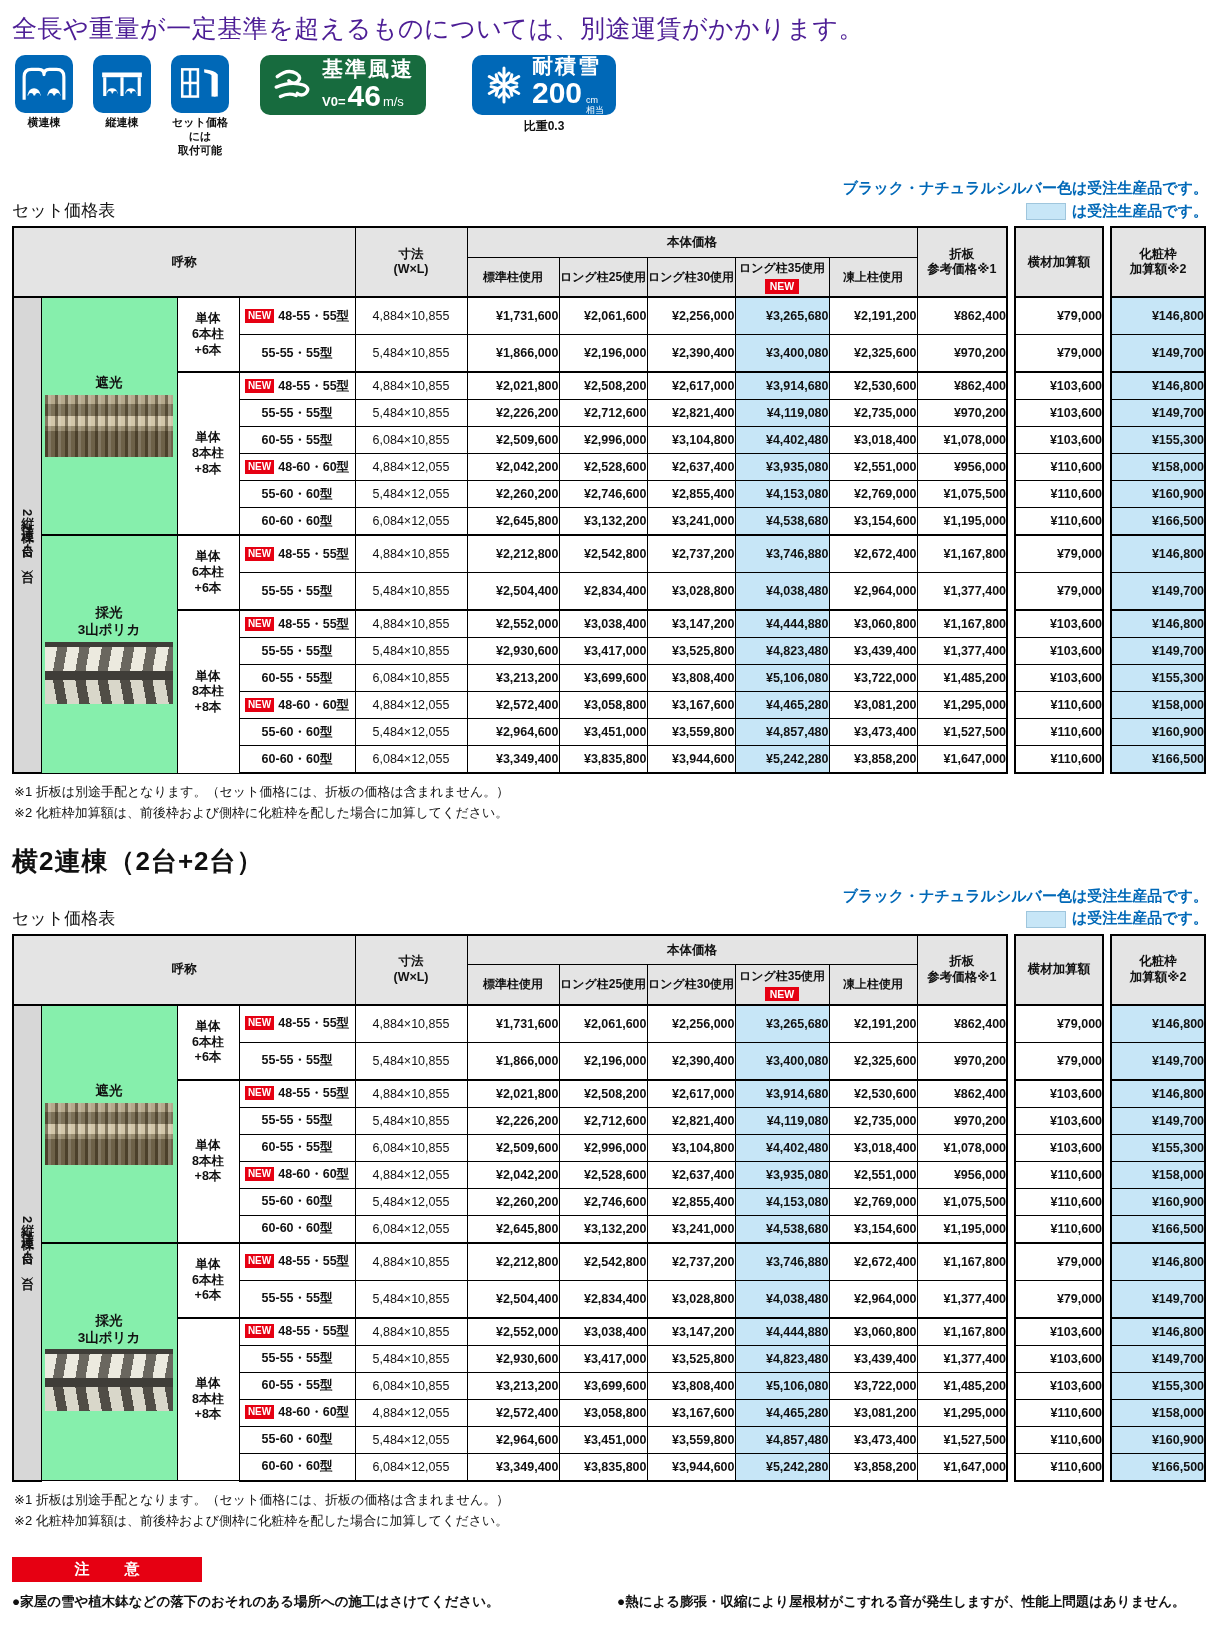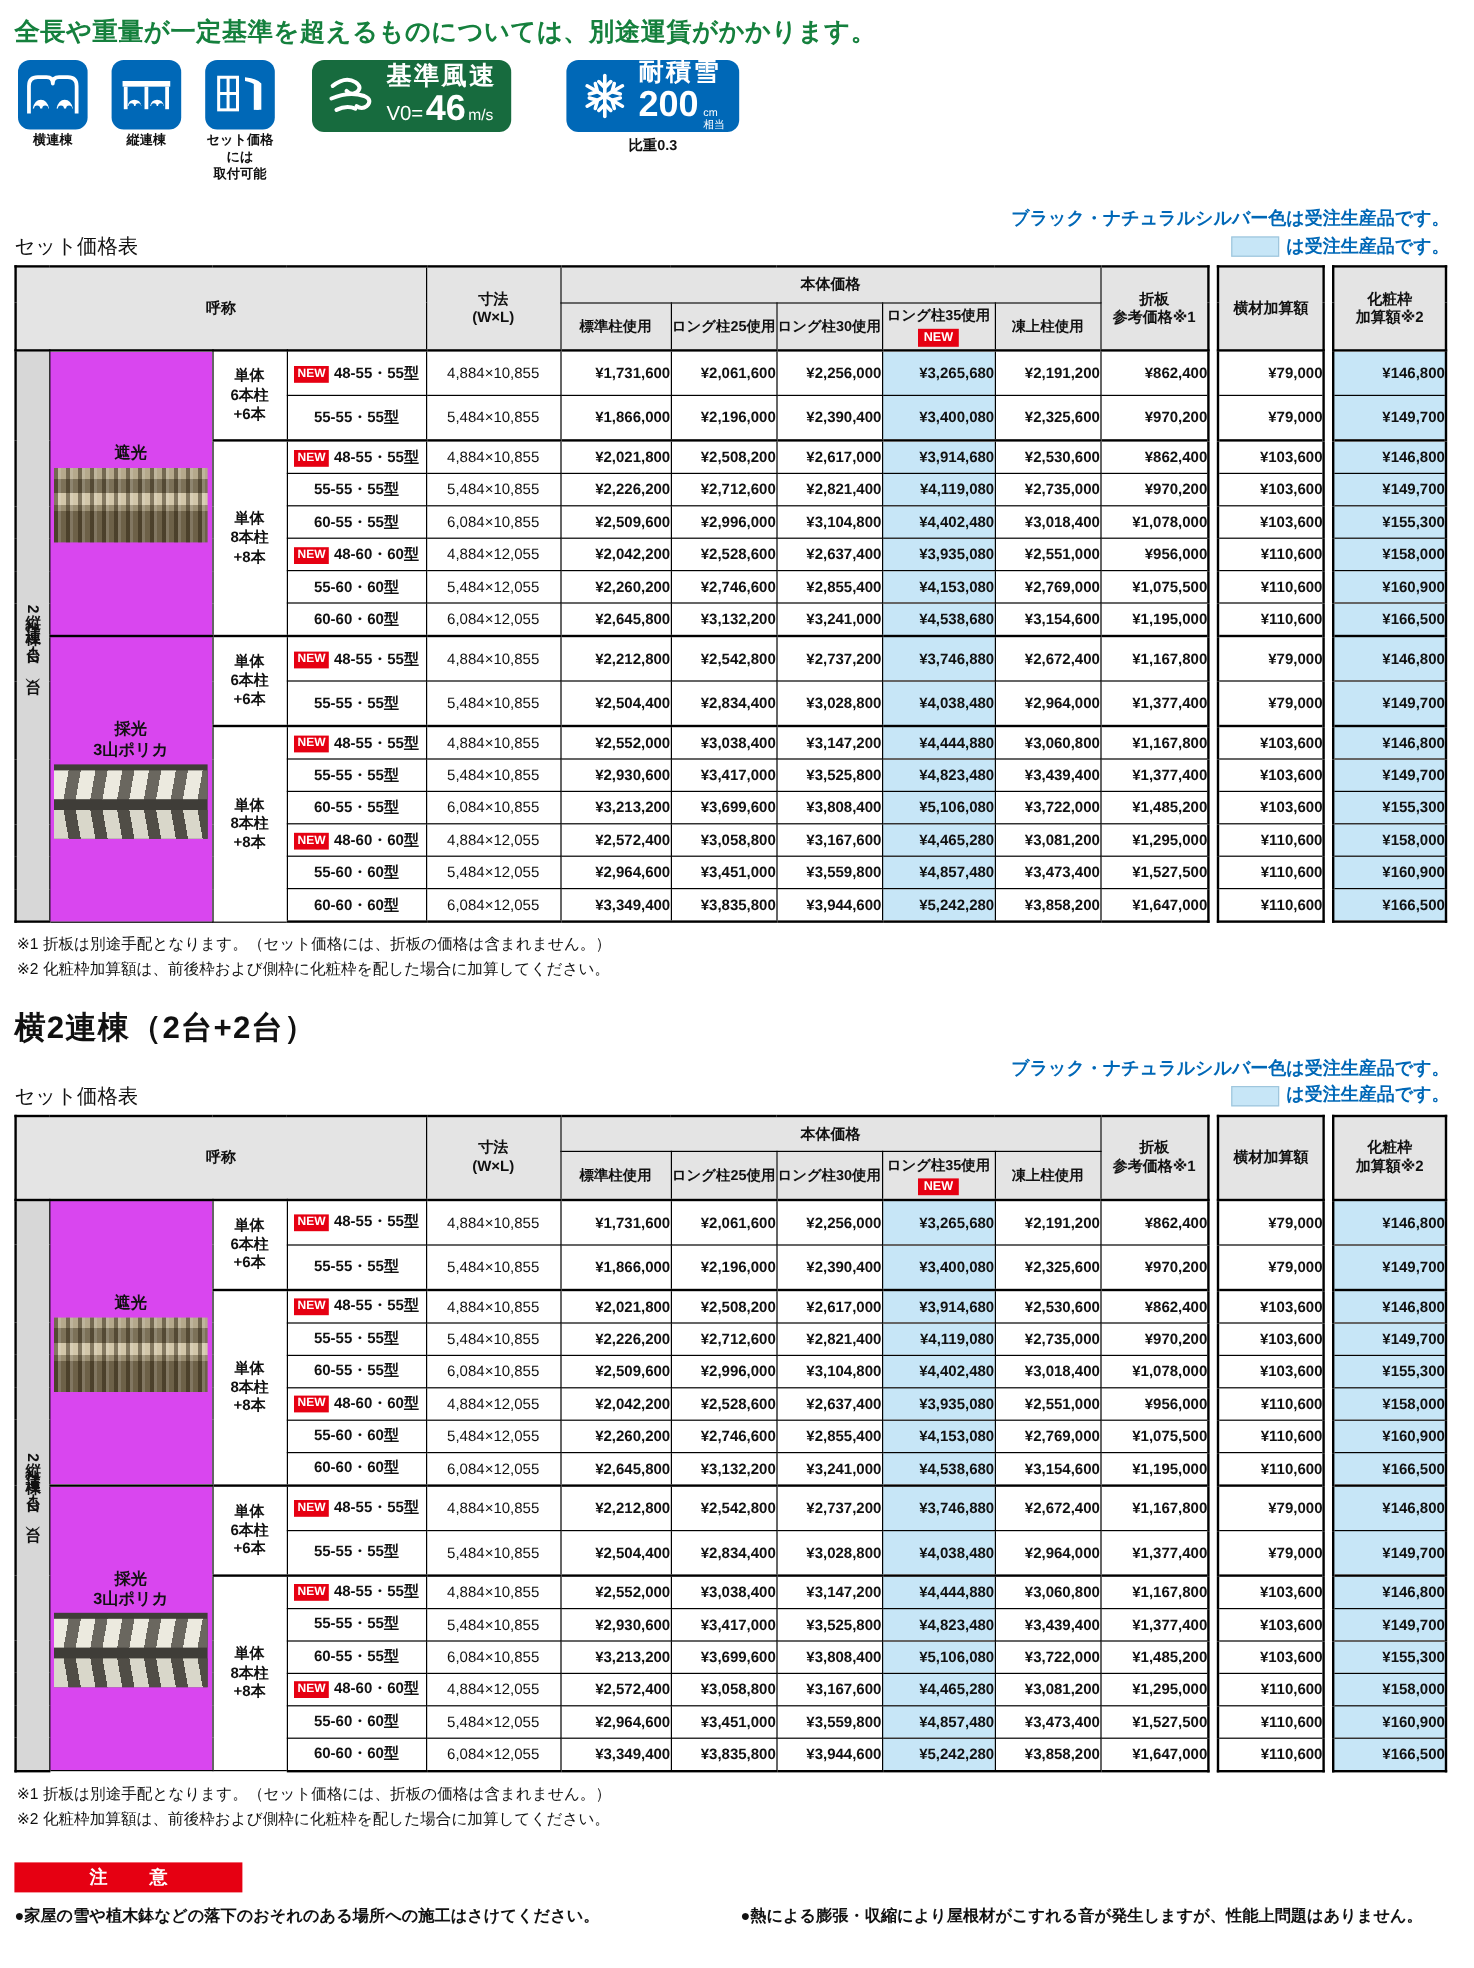--- a/index.html
+++ b/index.html
@@ -4,33 +4,33 @@
 <style>
   html,body{margin:0;padding:0;background:#fff;}
   body{
     width:1228px;min-height:1640px;
     font-family:"Liberation Sans","DejaVu Sans",sans-serif;
     color:#111;-webkit-font-smoothing:antialiased;
   }
   .page{padding:8px 12px 20px 12px;width:1196px;}
 
   
-  .top-notice{color:#15803d;font-size:21px;font-weight:bold;letter-spacing:.5px;margin:4px 0 10px 0;}
+  .top-notice{color:#4c1d95;font-size:25px;font-weight:normal;letter-spacing:.5px;margin:4px 0 10px 0;}
   .badge-row{display:flex;align-items:flex-start;gap:14px;}
   .tile-wrap{display:flex;flex-direction:column;align-items:center;width:64px;}
   .tile{width:58px;height:58px;border-radius:10px;background:#0068b7;display:flex;align-items:center;justify-content:center;}
   .tile-label{font-size:11px;font-weight:bold;text-align:center;line-height:1.25;margin-top:3px;white-space:pre-line;}
   .badge{height:60px;border-radius:10px;color:#fff;display:flex;align-items:center;padding:0 12px;gap:8px;}
   .badge-wind{background:#176b3e;margin-left:14px;}
   .badge-snow-wrap{display:flex;flex-direction:column;align-items:center;margin-left:32px;}
   .badge-snow{background:#0068b7;}
   .badge-txt{display:flex;flex-direction:column;line-height:1.05;}
   .badge-title{font-size:21px;font-weight:bold;letter-spacing:2px;}
   .badge-valrow{display:flex;align-items:baseline;gap:2px;}
-  .badge-prefix{font-size:17px;}
+  .badge-prefix{font-size:13px;font-weight:bold;}
   .badge-big{font-size:30px;font-weight:bold;letter-spacing:0;}
   .badge-unit{font-size:13px;}
   .unit-stack{display:flex;flex-direction:column;font-size:9px;line-height:1.1;margin-left:2px;}
   .snow-note{font-size:12px;font-weight:bold;color:#111;margin-top:3px;}
 
   
   .section{margin-top:20px;}
   .sec-title{font-size:26px;font-weight:bold;letter-spacing:1px;}
   .sub-row{display:flex;justify-content:space-between;align-items:flex-end;margin:6px 0 4px 0;}
   .sub-title{font-size:17px;font-weight:normal;}
@@ -44,21 +44,21 @@
   td.gapc,th.gapc{border:none !important;background:#fff;padding:0;}
   .pre{white-space:pre-line;line-height:1.25;}
   .bt2{border-top:2px solid #000 !important;}
   .bb2{border-bottom:2px solid #000 !important;}
   .bl2{border-left:2px solid #000 !important;}
   .br2{border-right:2px solid #000 !important;}
   tr.h36>td{height:36px;}
   tr.h26>td{height:26px;}
   td.strip{background:#d7d7d7;vertical-align:middle;text-align:center;}
   .vtext{writing-mode:vertical-rl;font-size:13px;font-weight:bold;letter-spacing:2px;margin:0 auto;}
-  td.photocell{vertical-align:middle;text-align:center;background:#d946ef;}
+  td.photocell{vertical-align:middle;text-align:center;background:#86efac;}
   .photolabel{font-size:13.5px;font-weight:bold;line-height:1.25;white-space:pre-line;margin-bottom:3px;}
   .photo{width:128px;height:62px;margin:0 auto;}
   .photo-shading{
     background-image:
       repeating-linear-gradient(90deg, rgba(35,25,8,.45) 0 3px, rgba(255,255,255,.14) 3px 6px, rgba(0,0,0,0) 6px 10px),
       linear-gradient(180deg,#b5a98c 0 9px,#7c7158 9px 21px,#d2c6a9 21px 31px,#988c70 31px 36px,#6d6148 36px 62px);
   }
   .photo-daylight{
     background-color:#3f3d38;
     background-image:

